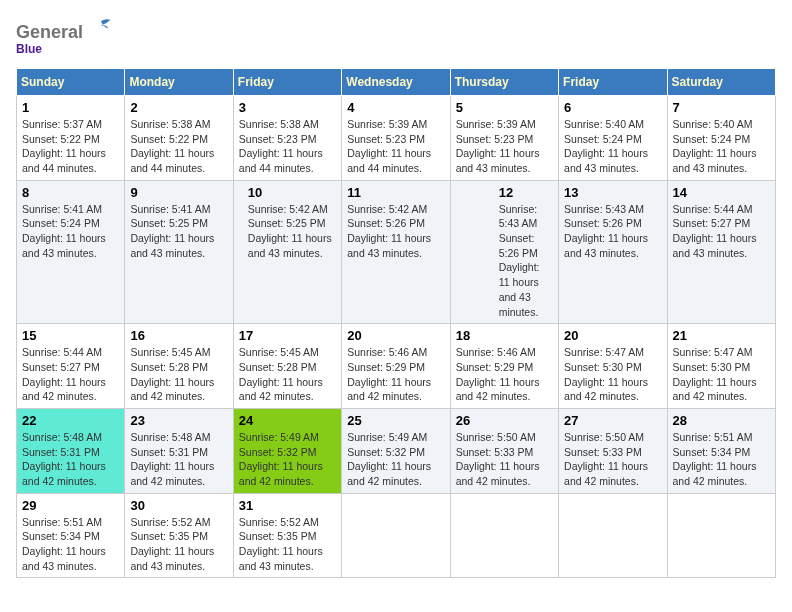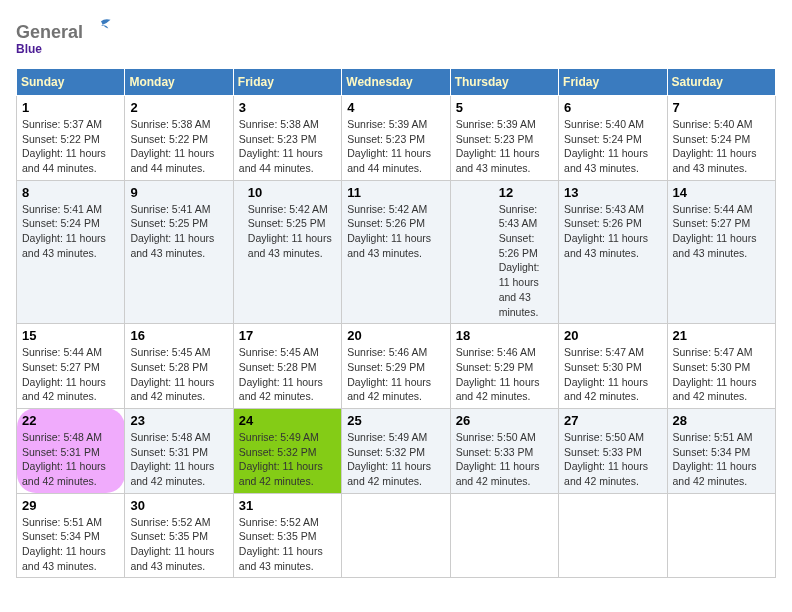--- a/index.html
+++ b/index.html
@@ -294,21 +294,21 @@
         <td>
         <span class="day-number">21</span>
         <div class="day-info">
           Sunrise: 5:47 AM<br>
           Sunset: 5:30 PM<br>
           Daylight: 11 hours and 42 minutes.
         </div>
       </td>
       </tr>
       <tr>
-        <td style="background-color: #f0abfc; border-radius: 19px;">
+        <td style="background-color: #5eead4;">
         <span class="day-number">22</span>
         <div class="day-info">
           Sunrise: 5:48 AM<br>
           Sunset: 5:31 PM<br>
           Daylight: 11 hours and 42 minutes.
         </div>
       </td>
         <td style="background-color: rgb(240, 244, 248); margin-left: 28px;">
         <span class="day-number">23</span>
         <div class="day-info">

